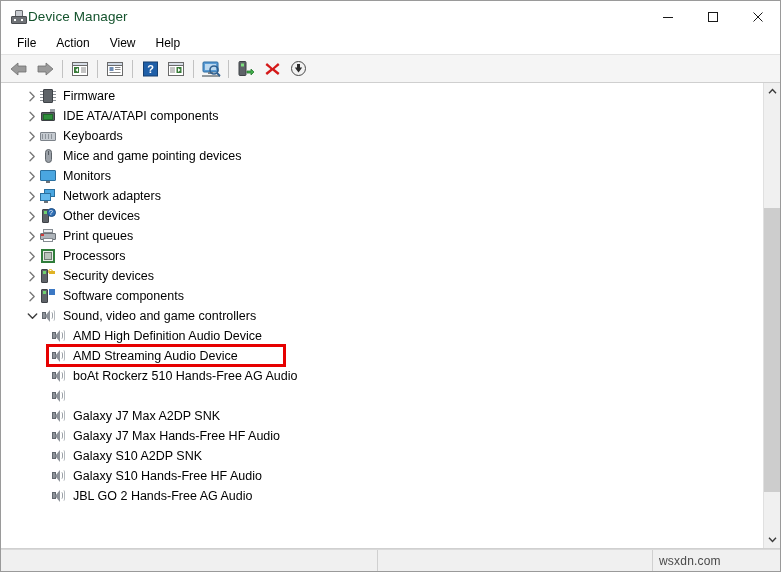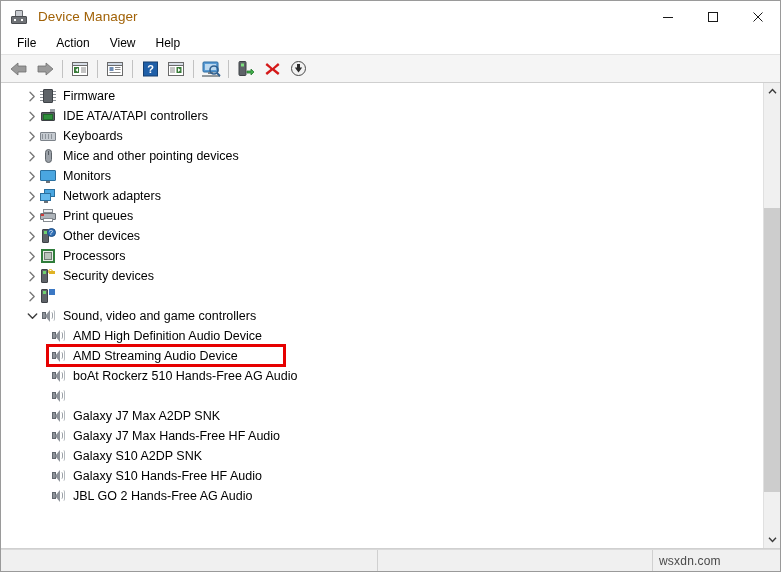--- a/index.html
+++ b/index.html
@@ -53,23 +53,22 @@
   }
   #title-icon .dm-dot1, #title-icon .dm-dot2 {
     position: absolute; top: 11px;
     width: 2px; height: 2px;
     background: #ffffff;
   }
   #title-icon .dm-dot1 { left: 4px; }
   #title-icon .dm-dot2 { left: 11px; }
 
   #title-text {
-    margin-left: 10px;
     font-size: 13.5px;
-    color: #a16207;
+    color: #14532d;
     letter-spacing: 0.1px;
   }
   #window-controls {
     position: absolute;
     right: 0; top: 0;
     height: 31px;
     display: flex;
   }
   .wc-btn {
     width: 45px; height: 31px;
@@ -465,21 +464,21 @@
           <div class="chev">
             <svg width="8" height="11" viewBox="0 0 8 11">
               <path d="M2 1.3 L6.2 5.5 L2 9.7" fill="none" stroke="#767676" stroke-width="1.3" stroke-linecap="round" stroke-linejoin="round"></path>
             </svg>
           </div>
           <div class="row-icon">
             <div class="ic ide-cable"></div>
             <div class="ic ide-body"></div>
             <div class="ic ide-green"></div>
           </div>
-          <span class="row-label">IDE ATA/ATAPI controllers</span>
+          <span class="row-label">IDE ATA/ATAPI components</span>
         </div>
         <div class="tree-row depth1">
           <div class="chev">
             <svg width="8" height="11" viewBox="0 0 8 11">
               <path d="M2 1.3 L6.2 5.5 L2 9.7" fill="none" stroke="#767676" stroke-width="1.3" stroke-linecap="round" stroke-linejoin="round"></path>
             </svg>
           </div>
           <div class="row-icon">
             <div class="ic kb-body"></div>
             <div class="ic kb-keys"></div>
@@ -489,21 +488,21 @@
         <div class="tree-row depth1">
           <div class="chev">
             <svg width="8" height="11" viewBox="0 0 8 11">
               <path d="M2 1.3 L6.2 5.5 L2 9.7" fill="none" stroke="#767676" stroke-width="1.3" stroke-linecap="round" stroke-linejoin="round"></path>
             </svg>
           </div>
           <div class="row-icon">
             <div class="ic ms-body"></div>
             <div class="ic ms-line"></div>
           </div>
-          <span class="row-label">Mice and other pointing devices</span>
+          <span class="row-label">Mice and game pointing devices</span>
         </div>
         <div class="tree-row depth1">
           <div class="chev">
             <svg width="8" height="11" viewBox="0 0 8 11">
               <path d="M2 1.3 L6.2 5.5 L2 9.7" fill="none" stroke="#767676" stroke-width="1.3" stroke-linecap="round" stroke-linejoin="round"></path>
             </svg>
           </div>
           <div class="row-icon">
             <div class="ic mon-screen"></div>
             <div class="ic mon-stand"></div>
@@ -515,20 +514,34 @@
             <svg width="8" height="11" viewBox="0 0 8 11">
               <path d="M2 1.3 L6.2 5.5 L2 9.7" fill="none" stroke="#767676" stroke-width="1.3" stroke-linecap="round" stroke-linejoin="round"></path>
             </svg>
           </div>
           <div class="row-icon">
             <div class="ic net-back"></div>
             <div class="ic net-front"></div>
             <div class="ic net-stand"></div>
           </div>
           <span class="row-label">Network adapters</span>
+        </div>
+        <div class="tree-row depth1">
+          <div class="chev">
+            <svg width="8" height="11" viewBox="0 0 8 11">
+              <path d="M2 1.3 L6.2 5.5 L2 9.7" fill="none" stroke="#767676" stroke-width="1.3" stroke-linecap="round" stroke-linejoin="round"></path>
+            </svg>
+          </div>
+          <div class="row-icon">
+            <div class="ic oth-body"></div>
+            <div class="ic oth-led"></div>
+            <div class="ic oth-badge"></div>
+            <div class="ic oth-q">?</div>
+          </div>
+          <span class="row-label">Other devices</span>
         </div>
         <div class="tree-row depth1">
           <div class="chev">
             <svg width="8" height="11" viewBox="0 0 8 11">
               <path d="M2 1.3 L6.2 5.5 L2 9.7" fill="none" stroke="#767676" stroke-width="1.3" stroke-linecap="round" stroke-linejoin="round"></path>
             </svg>
           </div>
           <div class="row-icon">
             <div class="ic pr-top"></div>
             <div class="ic pr-body"></div>
@@ -537,34 +550,20 @@
           </div>
           <span class="row-label">Print queues</span>
         </div>
         <div class="tree-row depth1">
           <div class="chev">
             <svg width="8" height="11" viewBox="0 0 8 11">
               <path d="M2 1.3 L6.2 5.5 L2 9.7" fill="none" stroke="#767676" stroke-width="1.3" stroke-linecap="round" stroke-linejoin="round"></path>
             </svg>
           </div>
           <div class="row-icon">
-            <div class="ic oth-body"></div>
-            <div class="ic oth-led"></div>
-            <div class="ic oth-badge"></div>
-            <div class="ic oth-q">?</div>
-          </div>
-          <span class="row-label">Other devices</span>
-        </div>
-        <div class="tree-row depth1">
-          <div class="chev">
-            <svg width="8" height="11" viewBox="0 0 8 11">
-              <path d="M2 1.3 L6.2 5.5 L2 9.7" fill="none" stroke="#767676" stroke-width="1.3" stroke-linecap="round" stroke-linejoin="round"></path>
-            </svg>
-          </div>
-          <div class="row-icon">
             <div class="ic cpu-out"></div>
             <div class="ic cpu-in"></div>
           </div>
           <span class="row-label">Processors</span>
         </div>
         <div class="tree-row depth1">
           <div class="chev">
             <svg width="8" height="11" viewBox="0 0 8 11">
               <path d="M2 1.3 L6.2 5.5 L2 9.7" fill="none" stroke="#767676" stroke-width="1.3" stroke-linecap="round" stroke-linejoin="round"></path>
             </svg>
@@ -581,20 +580,21 @@
           <div class="chev">
             <svg width="8" height="11" viewBox="0 0 8 11">
               <path d="M2 1.3 L6.2 5.5 L2 9.7" fill="none" stroke="#767676" stroke-width="1.3" stroke-linecap="round" stroke-linejoin="round"></path>
             </svg>
           </div>
           <div class="row-icon">
             <div class="ic sc-body"></div>
             <div class="ic sc-led"></div>
             <div class="ic sc-star"></div>
           </div>
+          <span class="row-label">Software components</span>
         </div>
         <div class="tree-row depth1">
           <div class="chev">
             <svg width="11" height="8" viewBox="0 0 11 8">
               <path d="M1.3 2 L5.5 6.2 L9.7 2" fill="none" stroke="#3c3c3c" stroke-width="1.4" stroke-linecap="round" stroke-linejoin="round"></path>
             </svg>
           </div>
           <div class="row-icon">
             <div class="ic sp-box"></div>
             <div class="ic sp-cone"></div>

